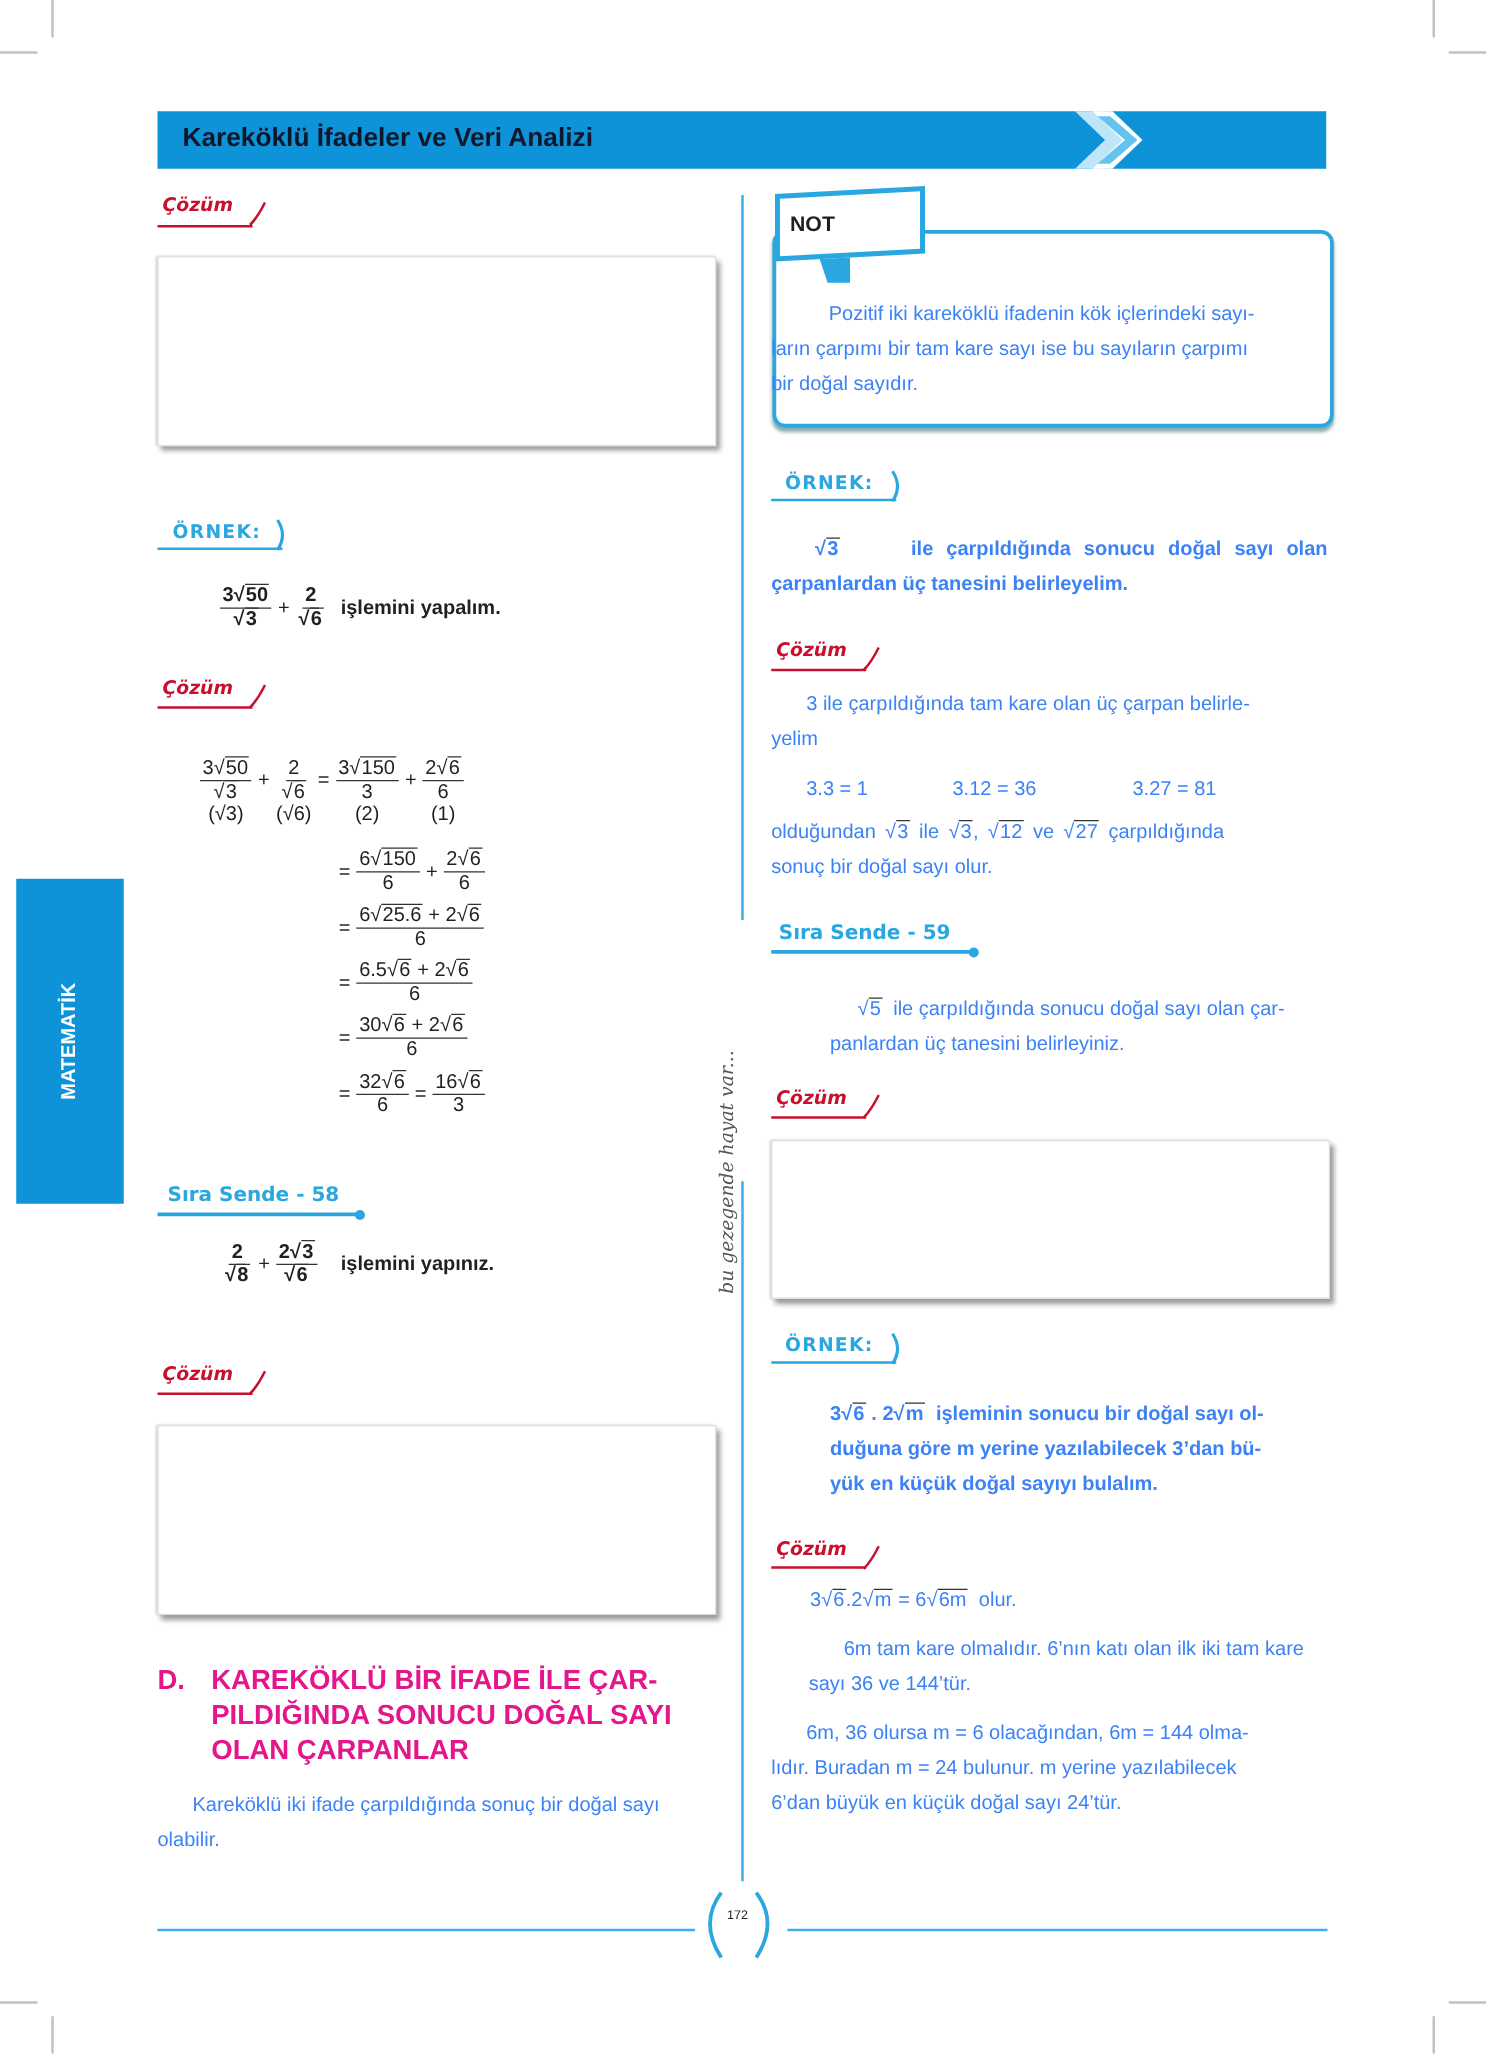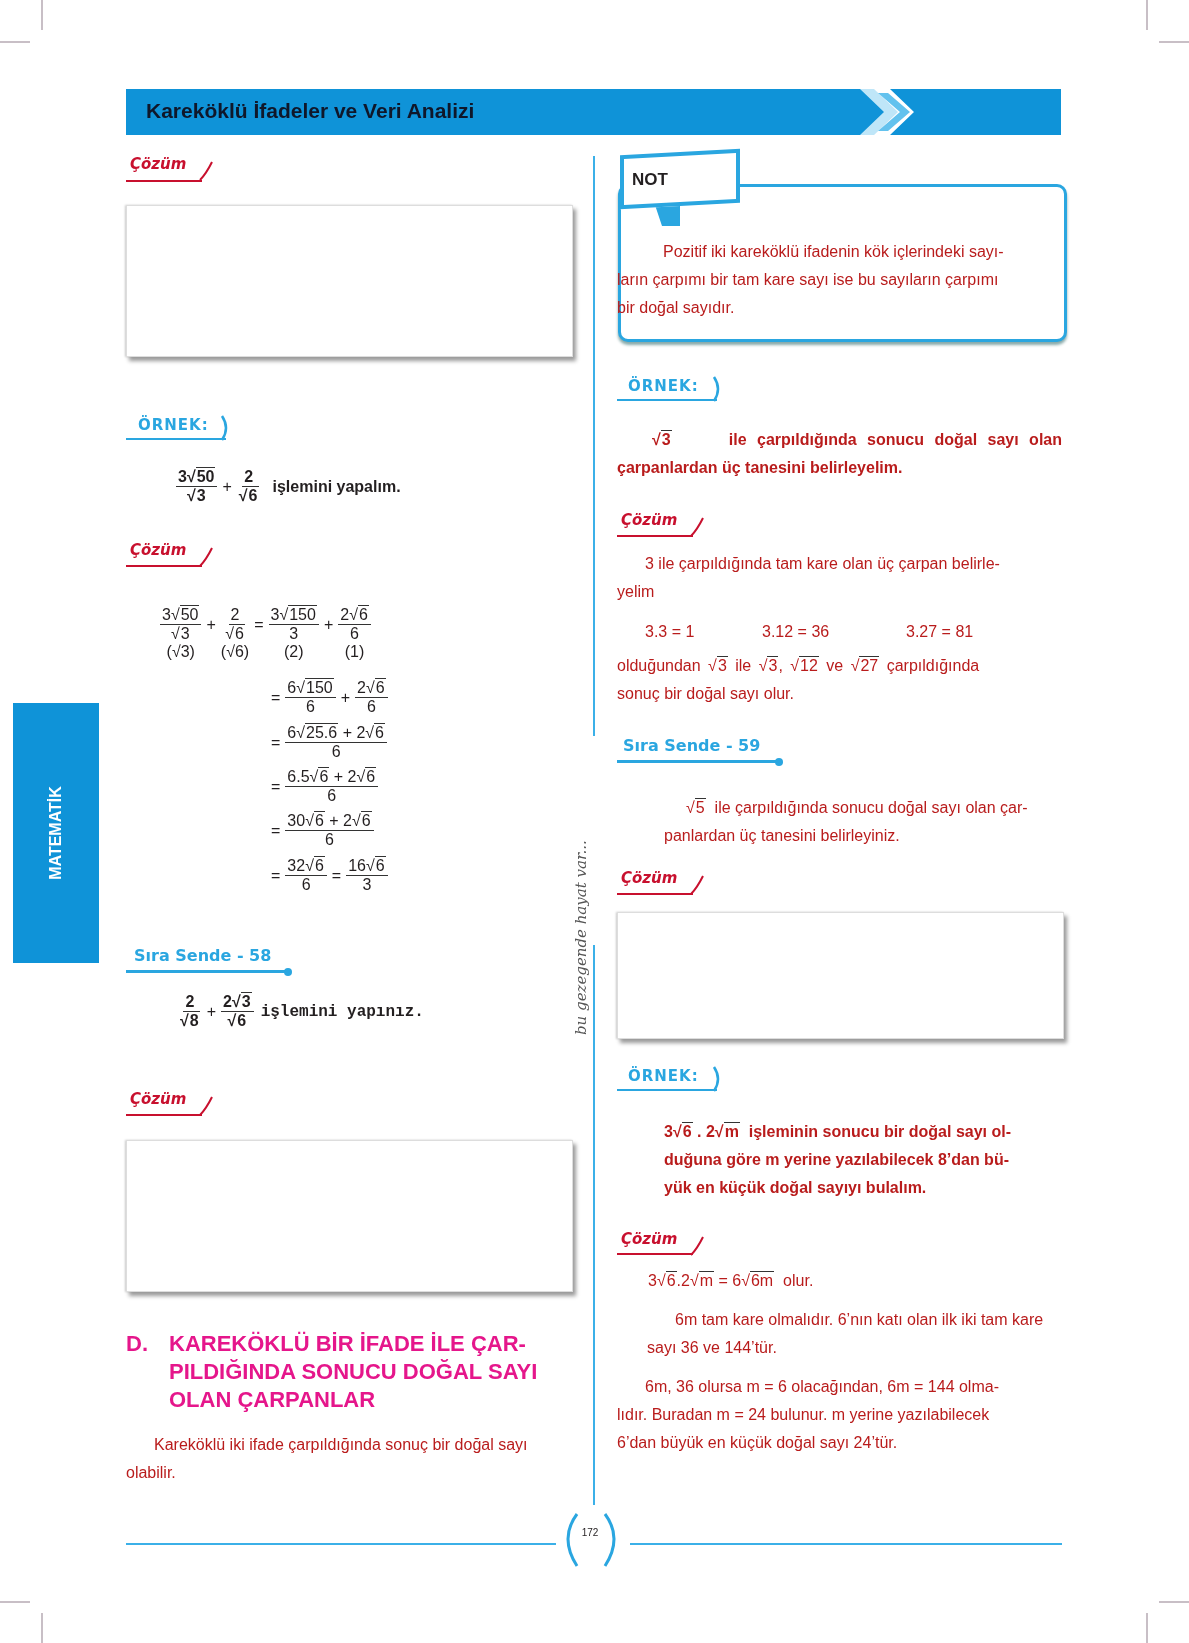--- a/index.html
+++ b/index.html
@@ -22,21 +22,21 @@
   .cozum{font-family:"DejaVu Sans",sans-serif;font-weight:bold;font-style:italic;color:#c8102e;font-size:15px;}
   .cozum-line{position:absolute;height:2px;background:#c8102e;}
   .ornek{font-family:"DejaVu Sans",sans-serif;font-weight:bold;color:#2aa6e0;font-size:15px;letter-spacing:1px;}
   .ornek-line{position:absolute;height:2px;background:#2aa6e0;}
   .sira{font-family:"DejaVu Sans",sans-serif;font-weight:bold;color:#2aa6e0;font-size:16px;}
   .sira-line{position:absolute;height:3px;background:#2aa6e0;}
   .sira-dot{position:absolute;width:8px;height:8px;border-radius:50%;background:#2aa6e0;}
   
   .answer-box{position:absolute;background:#fff;border:1px solid #ddd;box-shadow:3px 4px 4px #9a9a9a, -1px 0 2px #ccc;}
   
-  .body-text{font-size:16px;line-height:28px;color:#b91c1c;}
+  .body-text{font-size:16px;line-height:28px;color:#3b82f6;}
   .bold{font-weight:bold;}
   .math{font-size:16px;}
   .frac{display:inline-flex;flex-direction:column;align-items:center;vertical-align:middle;margin:0 2px;}
   .frac .num{border-bottom:1.5px solid #333;padding:0 2px;line-height:18px;}
   .frac .den{line-height:18px;padding:0 2px;}
   .frac .sub{line-height:17px;}
   .sqrt{white-space:nowrap;}
   .sqrt .rad{border-top:1px solid #333;padding:0 1px;}
   .op{display:inline-block;margin:0 3px;vertical-align:middle;}
   
@@ -201,21 +201,21 @@
 <div class="abs math bold" style="left:176px;top:993px;display:flex;align-items:center;">
   <span class="frac">
       <span class="num">2</span>
       <span class="den"><span class="sqrt">√<span class="rad">8</span></span></span>
     </span>
   <span class="op" style="font-weight:normal;">+</span>
   <span class="frac">
       <span class="num"><span>2</span><span class="sqrt">√<span class="rad">3</span></span></span>
       <span class="den"><span class="sqrt">√<span class="rad">6</span></span></span>
     </span>
-  <span style="margin-left:5px;font-family:Liberation Mono, monospace;">işlemini yapınız.</span>
+  <span style="margin-left:17px;">işlemini yapınız.</span>
 </div>
 
 <div class="abs cozum" style="left:130px;top:1090px;">Çözüm</div>
 <div class="cozum-line" style="left:126px;top:1114px;width:76px;"></div>
 <svg class="abs" style="left:198px;top:1095px;" width="16" height="22">
     <path d="M2,20 Q8,14 14,2" stroke="#c8102e" stroke-width="2" fill="none"></path>
   </svg>
 <div class="answer-box" style="left:126px;top:1140px;width:445px;height:150px;"></div>
 
 <div class="abs sec-head" style="left:126px;top:1330px;">D.</div>
@@ -299,21 +299,21 @@
 <svg class="abs" style="left:712px;top:1065px;" width="14" height="28">
     <path d="M2,2 Q10,14 2,26" stroke="#2aa6e0" stroke-width="2.5" fill="none"></path>
   </svg>
 
 <div class="abs body-text bold" style="left:664px;top:1118px;width:400px;">
   <div>
     <span>3</span><span class="sqrt">√<span class="rad">6</span></span>
     <span>. 2</span><span class="sqrt">√<span class="rad">m</span></span>&nbsp;
     <span>işleminin sonucu bir doğal sayı ol-</span>
   </div>
-  <div>duğuna göre m yerine yazılabilecek 8’dan bü-</div>
+  <div>duğuna göre m yerine yazılabilecek 3’dan bü-</div>
   <div>yük en küçük doğal sayıyı bulalım.</div>
 </div>
 
 <div class="abs cozum" style="left:621px;top:1230px;">Çözüm</div>
 <div class="cozum-line" style="left:617px;top:1253px;width:76px;"></div>
 <svg class="abs" style="left:689px;top:1235px;" width="16" height="22">
     <path d="M2,20 Q8,14 14,2" stroke="#c8102e" stroke-width="2" fill="none"></path>
   </svg>
 
 <div class="abs body-text" style="left:648px;top:1267px;">

